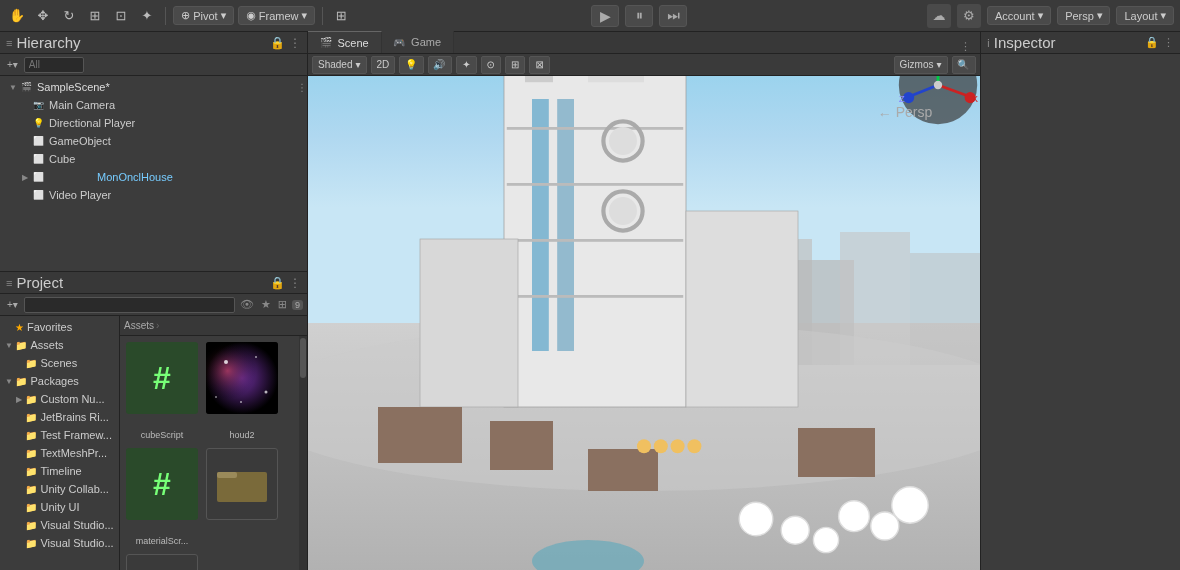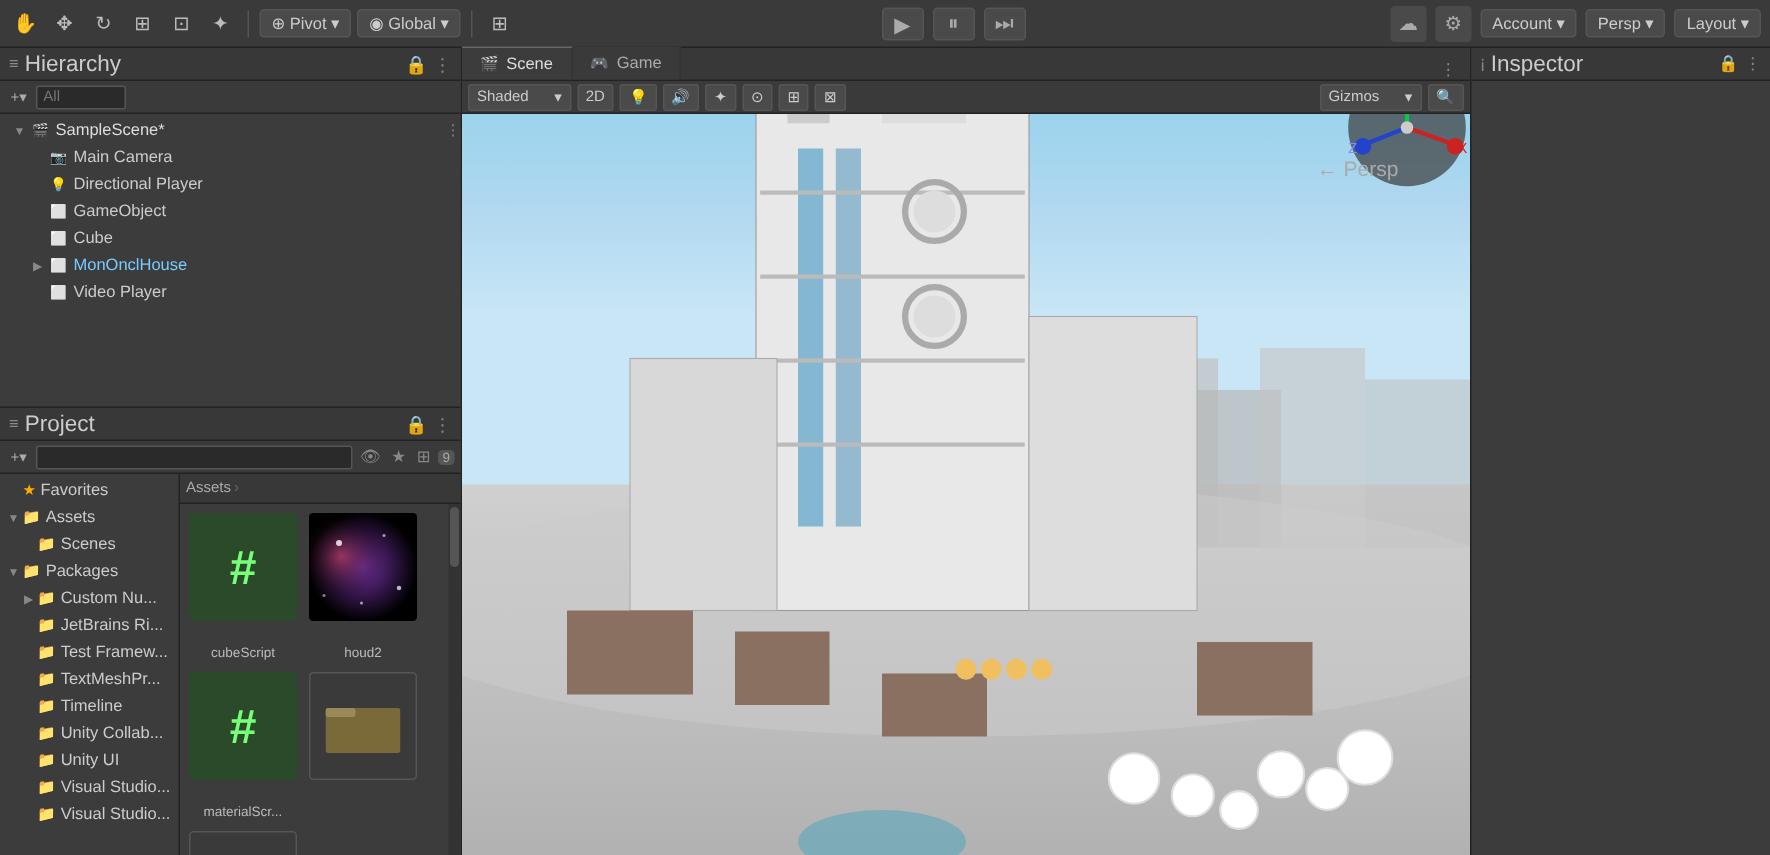--- a/index.html
+++ b/index.html
@@ -297,21 +297,21 @@
     .scene-btn {
       height: 18px;
       background: #4a4a4a;
       border: 1px solid #555;
       border-radius: 2px;
       display: flex; align-items: center;
       padding: 0 5px;
       cursor: pointer;
       color: #ccc;
       font-size: 10px;
-      gap: 17px;
+      gap: 3px;
     }
     .scene-view {
       flex: 1;
       position: relative;
       overflow: hidden;
     }
 
     
     .right-panel {
       width: 200px;
@@ -442,21 +442,21 @@
   <div class="toolbar-icon">⊡</div>
   <div class="toolbar-icon">✦</div>
   <div class="toolbar-separator"></div>
   <div class="toolbar-btn">
     <span>⊕</span>
     <span>Pivot</span>
     <span>▾</span>
   </div>
   <div class="toolbar-btn">
     <span>◉</span>
-    <span>Global</span>
+    <span>Framew</span>
     <span>▾</span>
   </div>
   <div class="toolbar-separator"></div>
   <div class="toolbar-icon">⊞</div>
 
   <div class="toolbar-center">
     <div class="play-btn">▶</div>
     <div class="play-btn">⏸</div>
     <div class="play-btn">⏭</div>
   </div>
@@ -525,21 +525,21 @@
 
         <div class="hier-item hier-indent">
           <span class="hier-arrow"> </span>
           <span class="hier-icon">⬜</span>
           <span>Cube</span>
         </div>
 
         <div class="hier-item hier-indent">
           <span class="hier-arrow">▶</span>
           <span class="hier-icon" style="color:#7cf;">⬜</span>
-          <span style="color:#7cf;">MonOnclHouse</span>
+          <span style="color:#7cf;margin-left:48px;">MonOnclHouse</span>
         </div>
 
         <div class="hier-item hier-indent">
           <span class="hier-arrow"> </span>
           <span class="hier-icon">⬜</span>
           <span>Video Player</span>
         </div>
       </div>
     </div>
 

